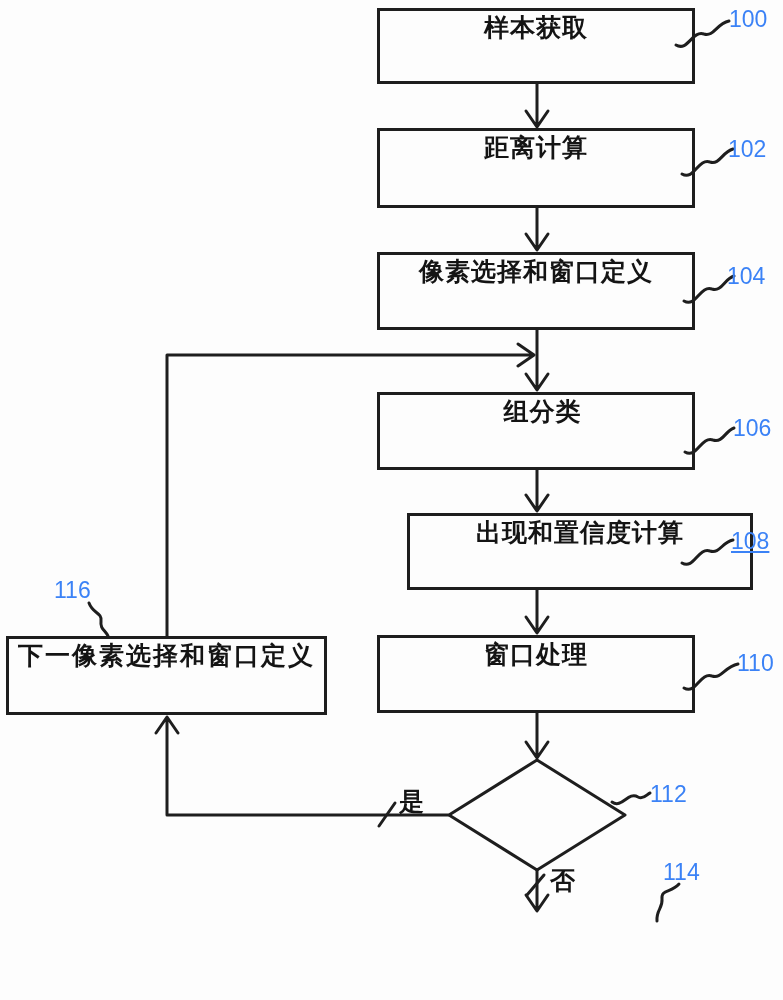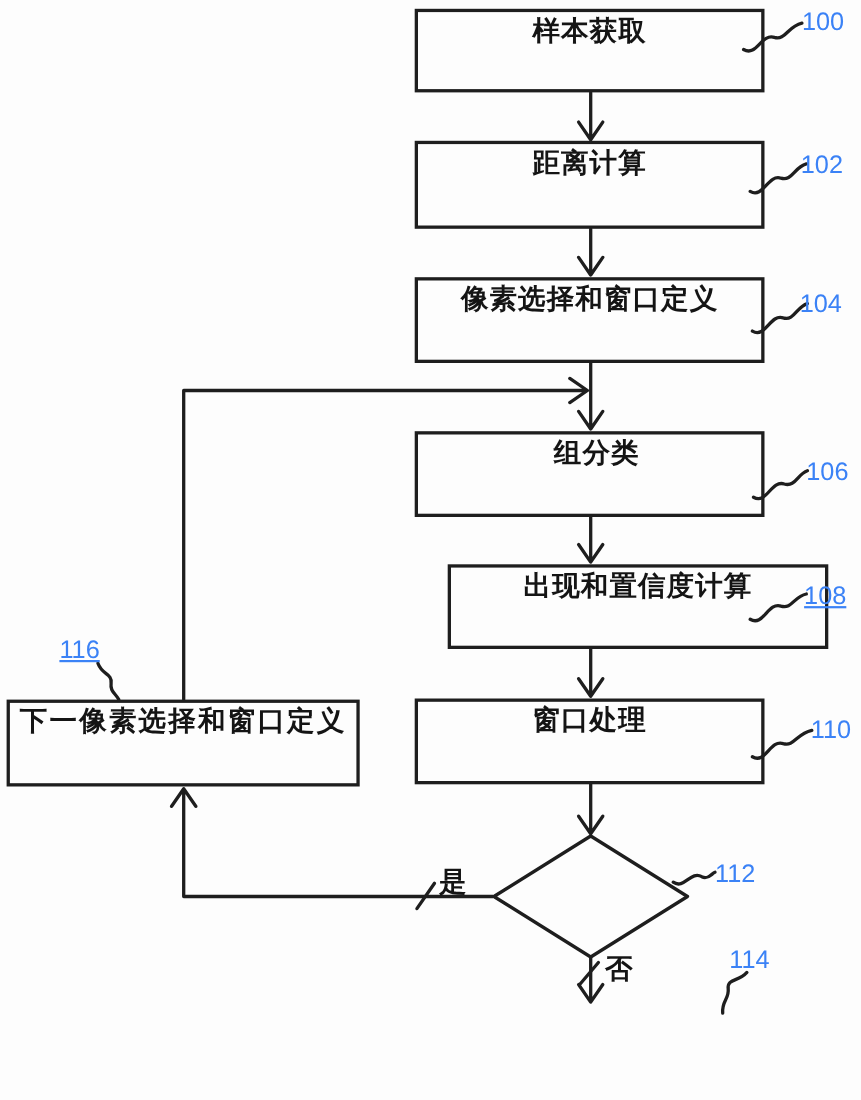--- a/index.html
+++ b/index.html
@@ -137,18 +137,18 @@
 
 
   <div class="ref-num" style="left:729px; top:6px;">100</div>
   <div class="ref-num" style="left:728px; top:136px;">102</div>
   <div class="ref-num" style="left:727px; top:263px;">104</div>
   <div class="ref-num" style="left:733px; top:415px;">106</div>
   <div class="ref-num" style="left:731px; top:528px;text-decoration:underline;">108</div>
   <div class="ref-num" style="left:737px; top:650px;">110</div>
   <div class="ref-num" style="left:650px; top:781px;">112</div>
   <div class="ref-num" style="left:663px; top:859px;">114</div>
-  <div class="ref-num" style="left:54px;  top:577px;text-decoration:underline;">116</div>
+  <div class="ref-num" style="left:54px;  top:577px;">116</div>
 
   <div class="branch-label" style="left:399px; top:785px;">是</div>
   <div class="branch-label" style="left:550px; top:864px;">否</div>
 
 </div>
 
 </body></html>

